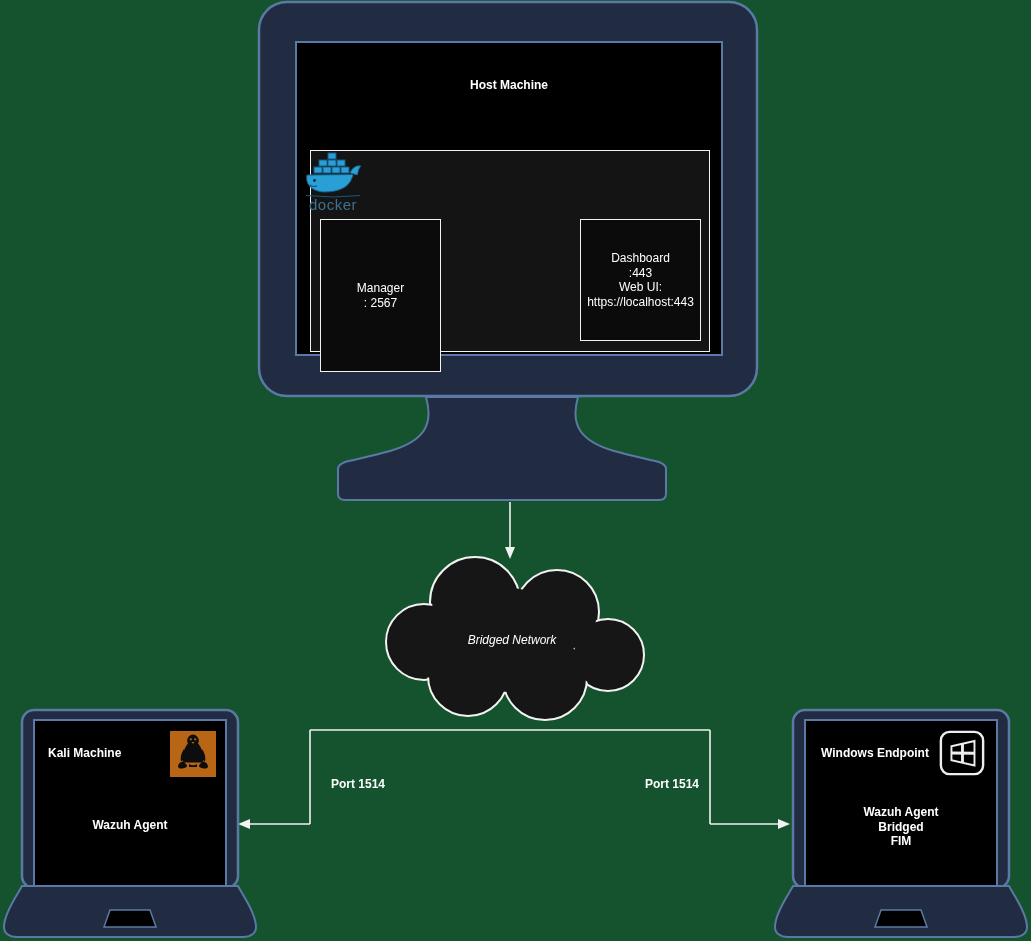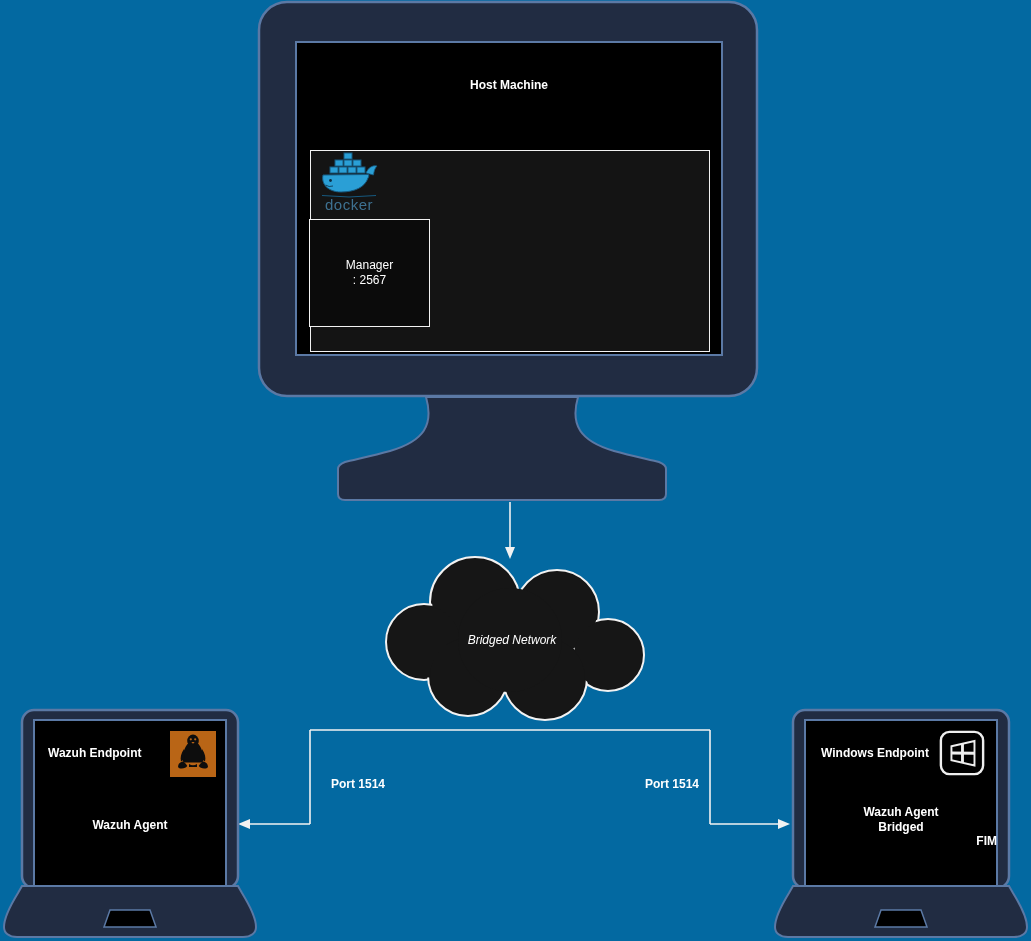--- a/index.html
+++ b/index.html
@@ -1,17 +1,17 @@
 <!DOCTYPE html>
 <html><head>
 <meta charset="utf-8">
 <style>
   html,body{margin:0;padding:0;background:#000;}
   .canvas{
-    position:relative;width:1031px;height:941px;background:#0369a1;
+    position:relative;width:1031px;height:941px;background:#14532d;
     font-family:"Liberation Sans",sans-serif;color:#fff;overflow:hidden;
   }
   .shapes{position:absolute;left:0;top:0;width:1031px;height:941px;}
   .label{position:absolute;font-size:12px;line-height:14px;white-space:nowrap;}
   .center{text-align:center;}
   .bold{font-weight:700;}
   .box{position:absolute;box-sizing:border-box;border:1.5px solid #f2f2f2;}
   .compose-box{background:#141414;}
   .service-box{
     background:#0b0b0b;display:flex;flex-direction:column;
@@ -86,21 +86,21 @@
                C775,919 781,906 789,893 Z" fill="#212c42" stroke="#5b79a5" stroke-width="2"></path>
       <path d="M881,910 L921,910 L927,927 L875,927 Z" fill="#000" stroke="#5b79a5" stroke-width="1.5"></path>
       <rect x="805" y="720" width="192" height="166" fill="#000000" stroke="#5b79a5" stroke-width="2"></rect>
     </g>
   </svg>
 
   <div class="label center bold" style="left:296px;top:78px;width:426px;">Host Machine</div>
 
   <div class="box compose-box" style="left:310px;top:150px;width:400px;height:202px;"></div>
 
-  <div class="icon-wrap" style="left:320px;top:152px;width:58px;height:62px;">
+  <div class="icon-wrap" style="left:304px;top:152px;width:58px;height:62px;">
     <svg viewBox="0 0 58 62" width="58" height="62">
       <g fill="#2a9fd6" stroke="#16597f" stroke-width="1">
         <rect x="24" y="1" width="8" height="6"></rect>
         <rect x="15" y="8" width="8" height="6"></rect>
         <rect x="24" y="8" width="8" height="6"></rect>
         <rect x="33" y="8" width="8" height="6"></rect>
         <rect x="10" y="15" width="8" height="6"></rect>
         <rect x="19" y="15" width="8" height="6"></rect>
         <rect x="28" y="15" width="8" height="6"></rect>
         <rect x="37" y="15" width="8" height="6"></rect>
@@ -108,33 +108,39 @@
       <path d="M46,21 C48.5,15.5 52.5,13 57,14 C54.5,16.5 54,19.5 53.5,23 Z" fill="#2a9fd6" stroke="#16597f" stroke-width="0.8"></path>
       <path d="M3,23 C1,32 8,40 21,40 C35,40 45,35 48,26 C49,24.5 49,23.5 48.5,22.5 Z" fill="#2a9fd6" stroke="#16597f" stroke-width="1"></path>
       <circle cx="10.5" cy="28.5" r="1.4" fill="#0c2f45"></circle>
       <path d="M5.5,33 Q9,35.5 13,34" stroke="#0c2f45" stroke-width="0.8" fill="none"></path>
       <path d="M2,43.5 Q29,46.5 56,43.5" stroke="#16597f" stroke-width="1" fill="none"></path>
       <text x="29" y="58" text-anchor="middle" font-size="15" letter-spacing="0.5" fill="#3e7191" font-family="Liberation Sans, sans-serif">docker</text>
     </svg>
   </div>
 
 
-  <div class="box service-box" style="left:309px;top:219px;width:121px;height:108px;">
+  <div class="box service-box" style="left:320px;top:219px;width:121px;height:153px;">
     <span>Manager</span>
     <span>: 2567</span>
   </div>
 
 
+  <div class="box service-box dashboard-box" style="left:580px;top:219px;width:121px;height:122px;">
+    <span>Dashboard</span>
+    <span>:443</span>
+    <span>Web UI:</span>
+    <span>https://localhost:443</span>
+  </div>
 
   <div class="label center" style="left:400px;top:633px;width:224px;font-style:italic;">Bridged Network</div>
 
   <div class="label bold" style="left:331px;top:777px;">Port 1514</div>
   <div class="label bold" style="left:645px;top:777px;">Port 1514</div>
 
-  <div class="label bold" style="left:48px;top:746px;">Wazuh Endpoint</div>
+  <div class="label bold" style="left:48px;top:746px;">Kali Machine</div>
 
   <div class="icon-wrap" style="left:170px;top:731px;width:46px;height:46px;">
     <svg viewBox="0 0 46 46" width="46" height="46">
       <rect x="0" y="0" width="46" height="46" fill="#b96516"></rect>
       <g fill="#0d0d0d">
         <ellipse cx="23" cy="10" rx="5.8" ry="6.4"></ellipse>
         <path d="M17.5,13 C13,19 11.5,27 13.5,31.5 L32.5,31.5 C34.5,27 33,19 28.5,13 Z"></path>
         <path d="M14,18 C11,22 10,27 11,30.5 L14.5,28 Z"></path>
         <path d="M32,18 C35,22 36,27 35,30.5 L31.5,28 Z"></path>
         <path d="M12.5,30.5 C9,31.5 7,34.8 8.8,37 C12,38.3 16.2,37.2 17.2,35 C16.2,32.8 14.4,31 12.5,30.5 Z"></path>
@@ -156,16 +162,16 @@
       <rect x="3" y="3" width="44" height="44" rx="9" fill="none" stroke="#eeeeee" stroke-width="2.5"></rect>
       <path d="M14,18 L38,12.5 L38,38 L14,32.5 Z" fill="none" stroke="#eeeeee" stroke-width="2"></path>
       <path d="M25.5,15.2 L25.5,35.2" stroke="#eeeeee" stroke-width="3" fill="none"></path>
       <path d="M14,25 L38,25.3" stroke="#eeeeee" stroke-width="3" fill="none"></path>
     </svg>
   </div>
 
   <div class="label center bold" style="left:805px;top:805px;width:192px;line-height:14.5px;">
     <span style="display:block;">Wazuh Agent</span>
     <span style="display:block;">Bridged</span>
-    <span style="display:block;text-align:right;">FIM</span>
+    <span style="display:block;">FIM</span>
   </div>
 
 </div>
 
 </body></html>

